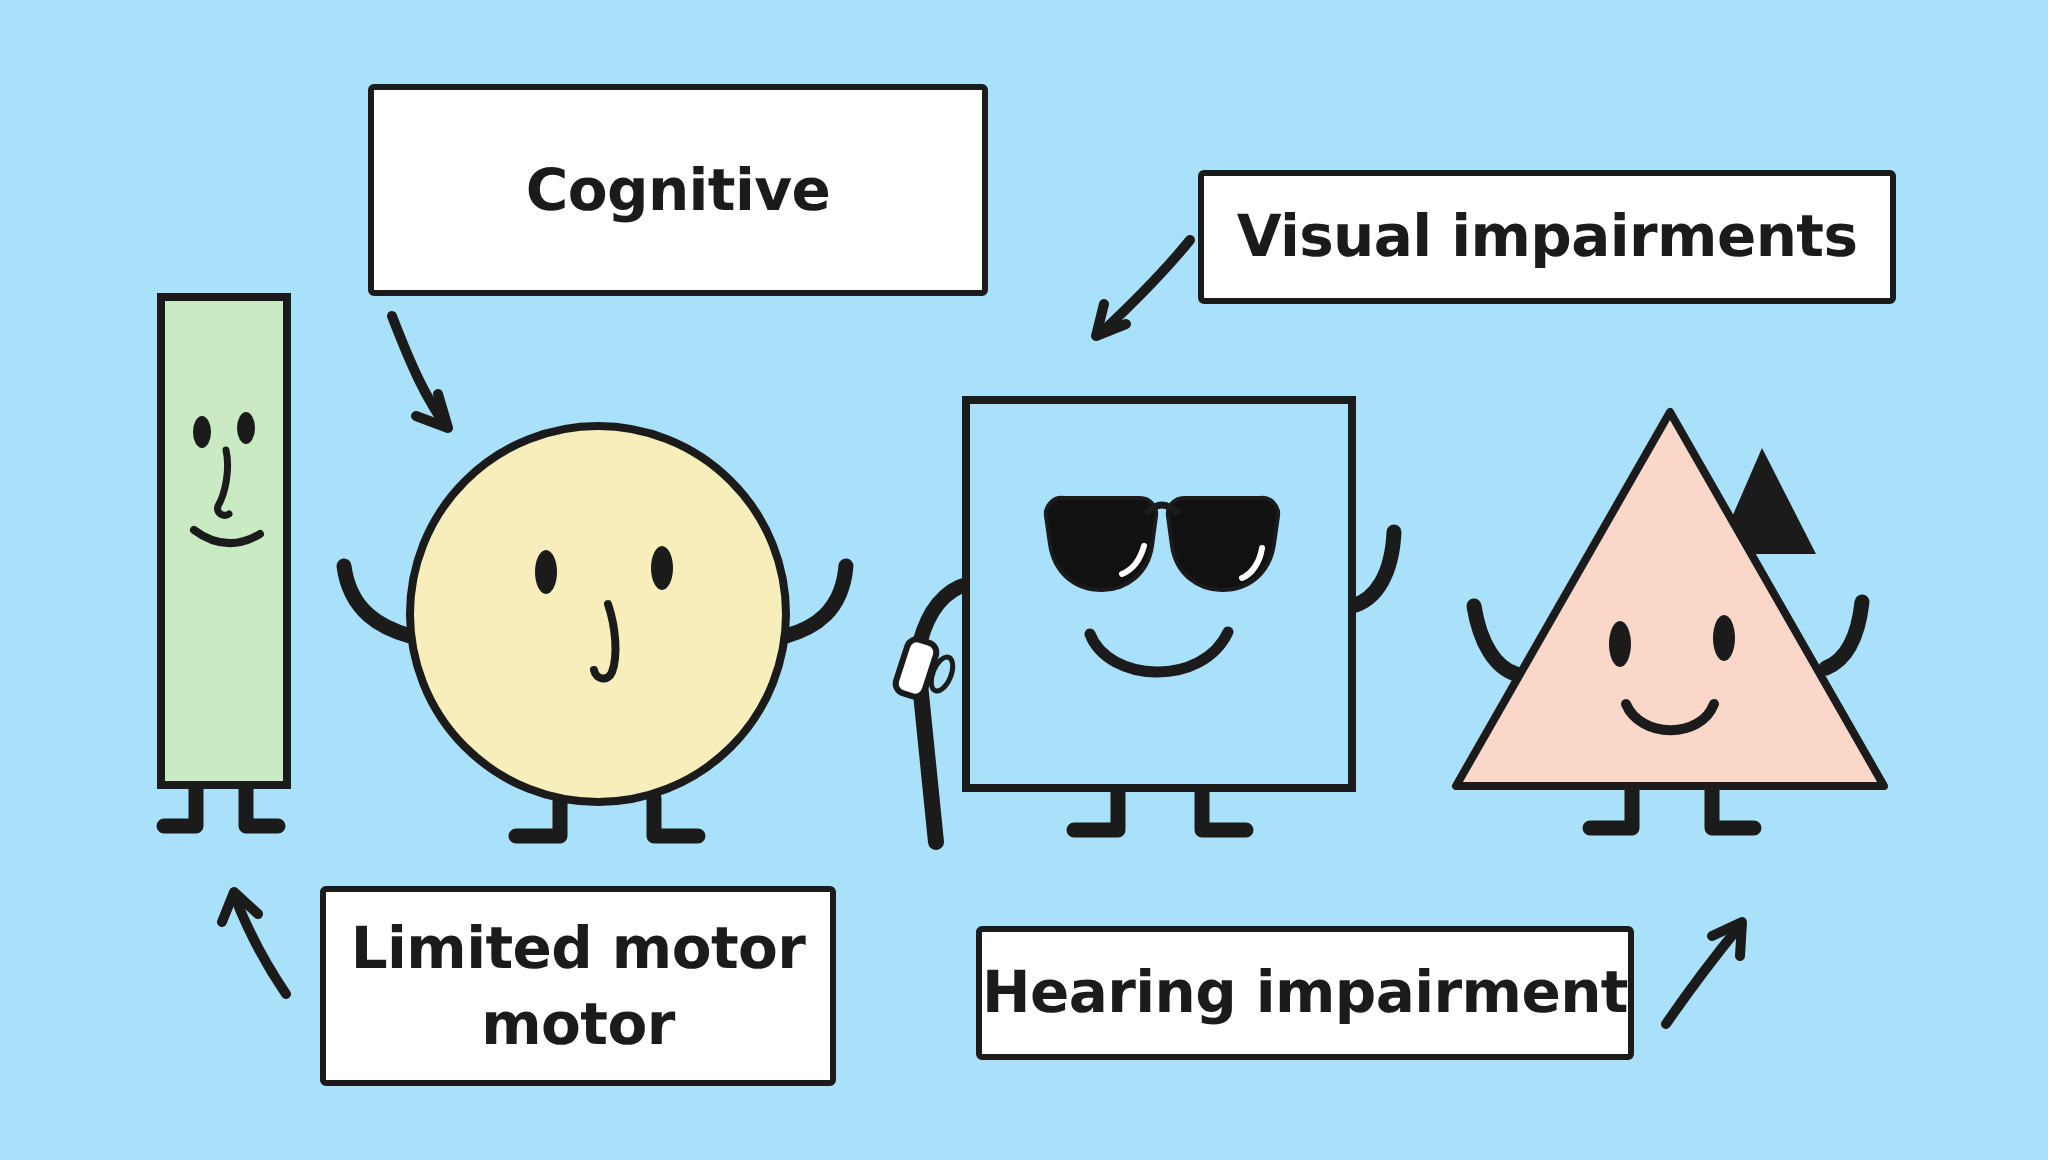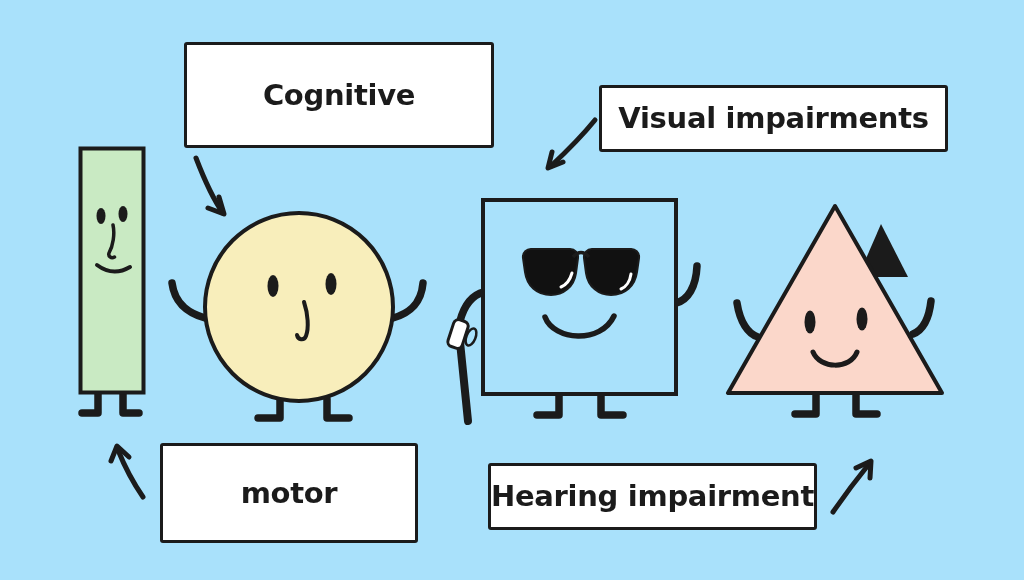--- a/index.html
+++ b/index.html
@@ -118,20 +118,21 @@
 
   <div class="label label-cognitive">
     <span>Cognitive</span>
   </div>
 
   <div class="label label-visual">
     <span>Visual impairments</span>
   </div>
 
   <div class="label label-motor">
+    <span>Limited motor</span>
     <span>motor</span>
   </div>
 
   <div class="label label-hearing">
     <span>Hearing impairment</span>
   </div>
 
 </div>
 
 </body></html>

